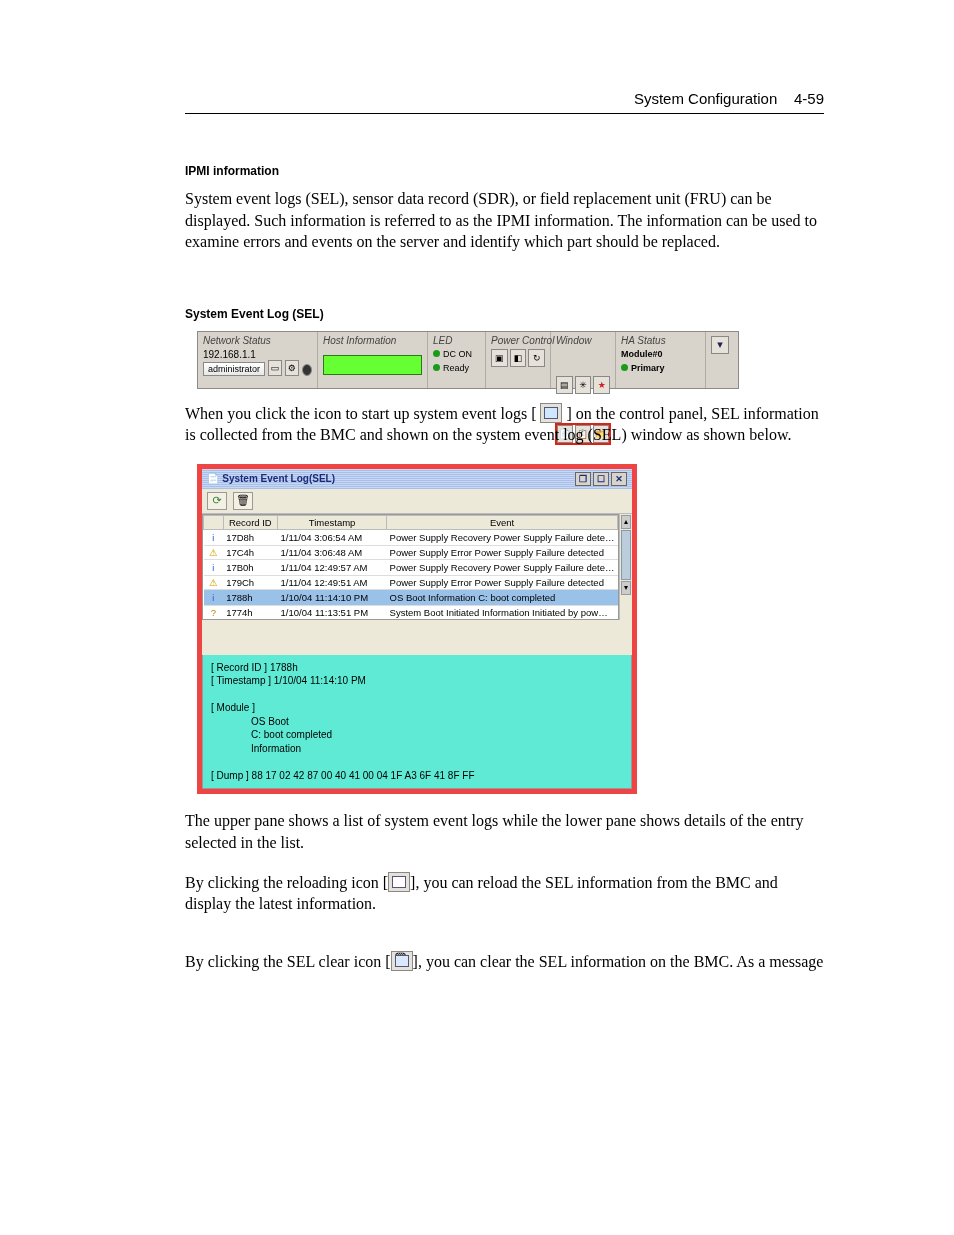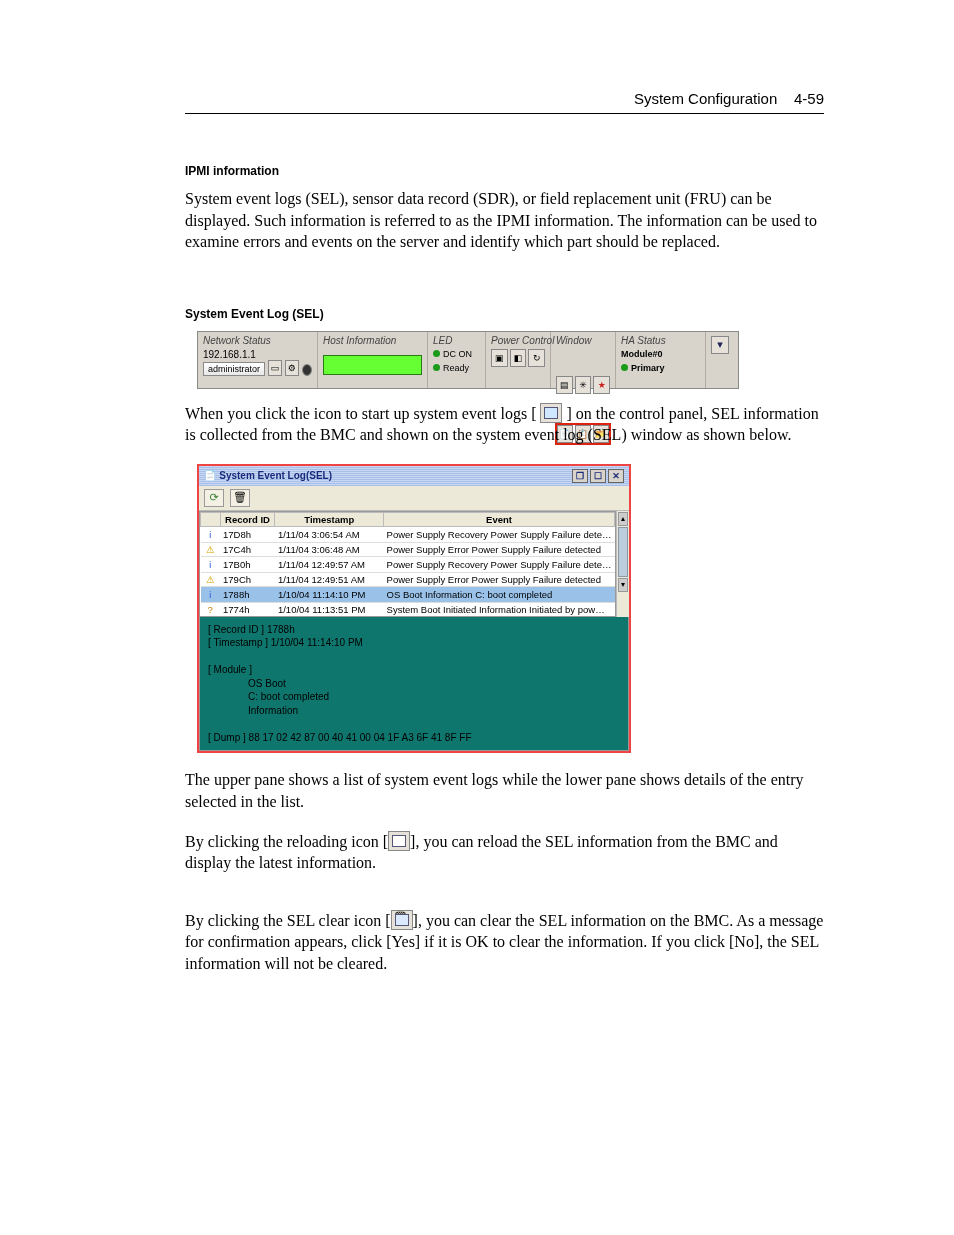--- a/index.html
+++ b/index.html
@@ -103,46 +103,46 @@
   .inline-icon::after{content:"";position:absolute;inset:3px;background:#cfe8ff;border:1px solid #557;}
   .inline-icon.reload::after{background:#fff;}
   .inline-icon.reload::before{content:"⟳";position:absolute;left:3px;top:-1px;font-size:13px;color:#2a7a2a;}
   .inline-icon.clear::after{background:#dbe9ff;}
   .inline-icon.clear::before{content:"🗑";position:absolute;left:2px;top:-1px;font-size:11px;}
 
   
   .sel-window {
     width: 430px;
     margin: 10px 0 16px 12px;
-    border: 2px solid #ef4444;
+    border: 5px solid #ef4444;
     font-family: Tahoma, Arial, sans-serif;
     font-size: 10px;
     background:#ece9d8;
   }
   .sel-title {
     background: repeating-linear-gradient(0deg,#a8c0e8 0 1px,#c8d8f4 1px 2px);
     color:#1a2a7a; font-weight:bold; padding:3px 5px;
     display:flex; align-items:center; justify-content:space-between;
   }
   .sel-title .tbtns{display:flex;gap:2px;}
   .sel-title .tb{width:14px;height:12px;background:#d8d4cc;border:1px solid #666;font-size:9px;display:flex;align-items:center;justify-content:center;}
   .sel-tool{background:#ece9d8;padding:3px 5px;border-bottom:1px solid #bbb;display:flex;gap:6px;}
   .tool-ic{width:18px;height:16px;background:#f4f0e4;border:1px solid #999;display:flex;align-items:center;justify-content:center;font-size:11px;}
   .sel-grid{background:#fff;border:1px solid #999;margin:0;}
   .sel-grid table{width:100%;border-collapse:collapse;font-size:9.5px;}
-  .sel-grid th{background:#ece9d8;border:1px solid #bbb;padding:1px 4px;font-weight:bold;text-align:center;}
+  .sel-grid th{background:#ece9d8;border:1px solid #bbb;padding:1px 4px;font-weight:normal;text-align:center;}
   .sel-grid td{border-top:1px solid #ddd;padding:1px 3px;white-space:nowrap;overflow:hidden;}
   .sel-grid tr.selrow td{background:#9ac1e8;}
   .ic-cell{width:14px;text-align:center;}
   .ic-info{color:#2a5adf;}
   .ic-warn{color:#d6a400;}
   .ic-q   {color:#c08000;}
   .scroll-col{width:12px;background:#ece9d8;border-left:1px solid #bbb;}
   .sel-grid-wrap{display:flex;}
-  .sel-detail{background:#0f766e;border:1px solid #999;border-top:none;padding:6px 8px;font-size:10px;line-height:1.35;min-height:100px;}
+  .sel-detail{background:#5eead4;border:1px solid #999;border-top:none;padding:6px 8px;font-size:10px;line-height:1.35;min-height:100px;margin-top:35px;}
   .sel-detail .k{display:inline-block;}
 </style>
 </head>
 <body>
 
 <div class="page">
 
   <div class="running-head">
     <span>System Configuration</span>&nbsp;&nbsp;&nbsp;
     <span>4-59</span>

